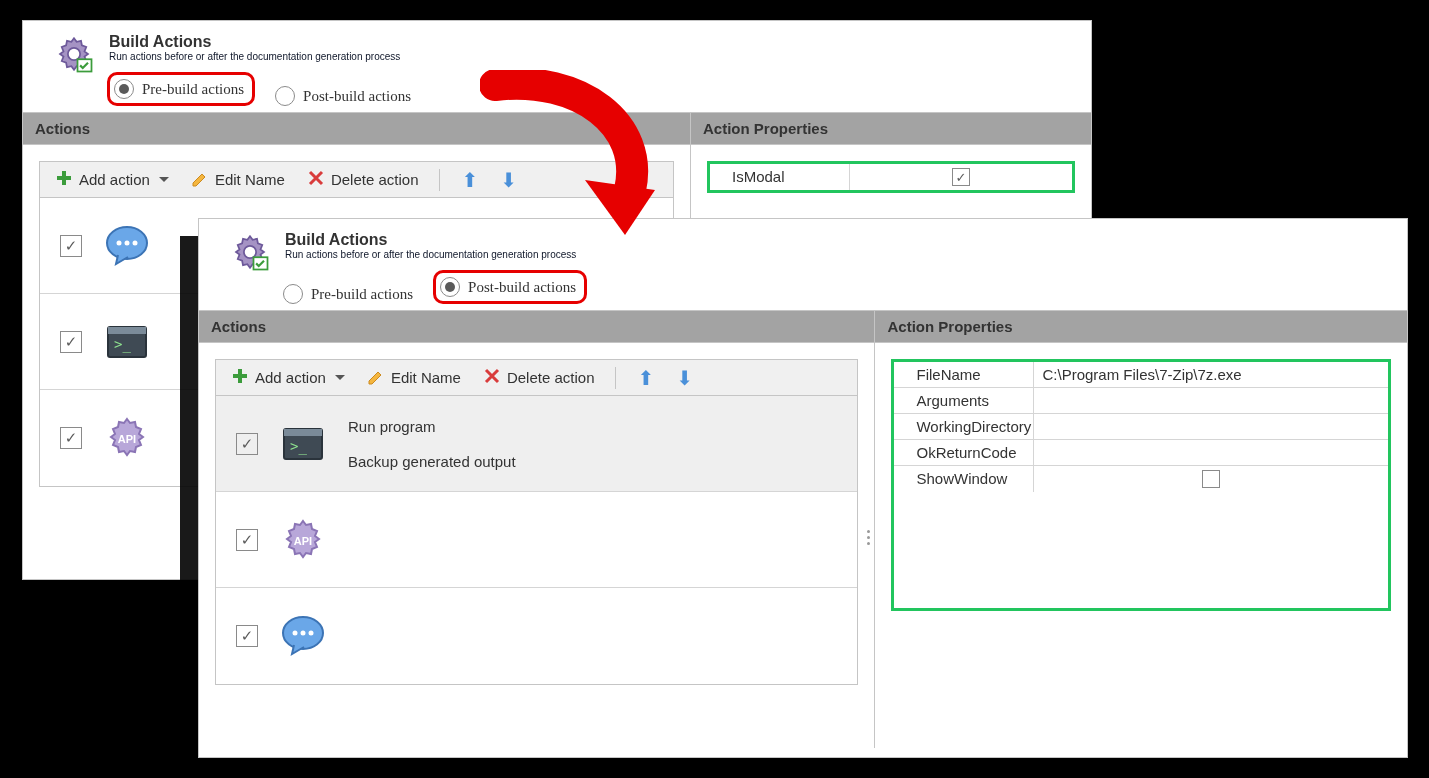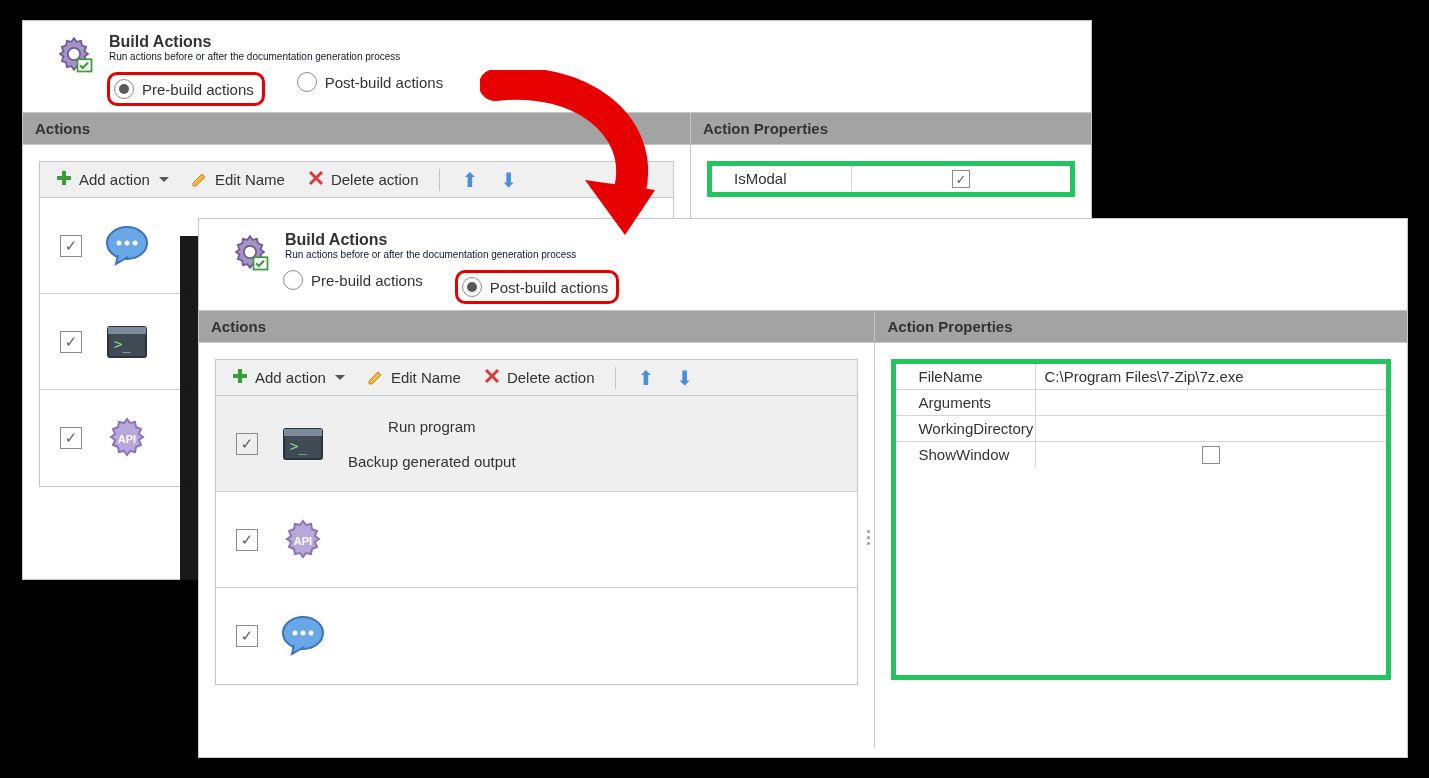--- a/index.html
+++ b/index.html
@@ -5,21 +5,21 @@
 * { box-sizing: border-box; }
 body { margin: 0; font-family: "Segoe UI", Tahoma, sans-serif; font-size: 15px; color: #333; background: #000; width: 1429px; height: 778px; position: relative; overflow: hidden; }
 .panel { position: absolute; background: #fff; border: 1px solid #c5c5c5; }
 .panel1 { left: 22px; top: 20px; width: 1070px; height: 560px; box-shadow: -18px 18px 0 rgba(0,0,0,.9); }
 .panel2 { left: 198px; top: 218px; width: 1210px; height: 540px; box-shadow: -18px 18px 0 rgba(0,0,0,.9), 14px 14px 0 rgba(0,0,0,.9); }
 .hdr { display: flex; align-items: flex-start; gap: 14px; padding: 12px 18px 6px; margin-left: 12px; }
 .gear-ic { width: 42px; height: 42px; position: relative; flex: none; }
 .gear-ic svg { display: block; }
 .title { font-weight: 700; font-size: 16px; }
 .desc { font-size: 10px; color: #0f172a; }
-.rads { display: flex; gap: 32px; margin-top: 10px; margin-left: -2px; align-items: flex-start; }
+.rads { display: flex; gap: 20px; margin-top: 10px; margin-left: -2px; align-items: flex-end; font-family: Liberation Serif, serif; }
 .rad { display: flex; align-items: center; gap: 8px; cursor: pointer; }
 .rad-circ { width: 20px; height: 20px; border: 1px solid #8b8b8b; border-radius: 50%; display: flex; align-items: center; justify-content: center; }
 .rad.sel .rad-circ::after { content: ""; width: 10px; height: 10px; background: #5a5a5a; border-radius: 50%; }
 .hl { border: 3px solid #e60000; border-radius: 10px; padding: 4px 8px 4px 4px; display: inline-flex; align-items: center; gap: 6px; }
 .hl .rad-circ { border-color: #8b8b8b; }
 .cols { display: flex; height: calc(100% - 100px); border-top: 1px solid #c5c5c5; }
 .col-l { flex: 1; border-right: 1px solid #c5c5c5; display: flex; flex-direction: column; }
 .col-r { flex: 0 0 44%; display: flex; flex-direction: column; }
 .panel1 .col-r { flex: 0 0 400px; }
 .col-hd { background: #a3a3a3; font-weight: 700; padding: 7px 12px; border-bottom: 1px solid #c5c5c5; }
@@ -28,22 +28,22 @@
 .tbbtn { display: flex; align-items: center; gap: 6px; padding: 2px 5px; cursor: pointer; }
 .ic { width: 18px; height: 18px; display: inline-block; }
 .dd { border-left: 5px solid transparent; border-right: 5px solid transparent; border-top: 5px solid #555; margin-left: 3px; }
 .arrw { font-size: 20px; line-height: 1; color: #4a90d9; }
 .list { border: 1px solid #c5c5c5; border-top: none; }
 .row { display: flex; align-items: center; gap: 22px; padding: 14px 20px; border-bottom: 1px solid #d5d5d5; min-height: 96px; }
 .row:last-child { border-bottom: none; }
 .row.sel { background: #efefef; }
 .cb { width: 22px; height: 22px; border: 1px solid #8a8a8a; display: flex; align-items: center; justify-content: center; font-size: 15px; color: #5a5a5a; flex: none; }
 .rico { width: 46px; height: 46px; flex: none; display: flex; align-items: center; justify-content: center; }
-.rtxt { display: flex; flex-direction: column; gap: 18px; align-items: center; }
-.propgrid { border: 5px solid #22c55e; width: 100%; }
+.rtxt { display: flex; flex-direction: column; gap: 18px; }
+.propgrid { border: 3px solid #22c55e; width: 100%; }
 .prow { display: flex; border-bottom: 1px solid #d5d5d5; }
 .prow:last-child { border-bottom: none; }
 .pk { width: 140px; padding: 4px 8px 4px 22px; border-right: 1px solid #d5d5d5; white-space: nowrap; overflow: hidden; }
 .pv { flex: 1; padding: 4px 8px; display: flex; align-items: center; }
 .pcb { width: 18px; height: 18px; border: 1px solid #8a8a8a; display: inline-flex; align-items: center; justify-content: center; font-size: 13px; color: #5a5a5a; }
 .drag-h { position: absolute; top: 50%; left: -8px; display: flex; flex-direction: column; gap: 3px; }
 .drag-h i { width: 3px; height: 3px; background: #999; border-radius: 50%; }
 .panel2 .col-r { position: relative; }
 .big-arrow { position: absolute; top: 70px; left: 480px; width: 190px; height: 170px; pointer-events: none; z-index: 50; }
 .panel1 .col-bd.lbd .list .row { gap: 22px; }
@@ -267,30 +267,34 @@
       </div>
     </div>
     <div class="col-r">
       <div class="drag-h">
           <i></i>
           <i></i>
           <i></i>
         </div>
       <div class="col-hd">Action Properties</div>
       <div class="col-bd">
-        <div class="propgrid" style="height:321px">
+        <div class="propgrid" style="height:252px">
           <div class="prow">
             <div class="pk">FileName</div>
             <div class="pv">C:\Program Files\7-Zip\7z.exe</div>
           </div>
           <div class="prow">
             <div class="pk">Arguments</div>
           </div>
           <div class="prow">
             <div class="pk">WorkingDirectory</div>
+            <div class="pv"></div>
+          </div>
+          <div class="prow">
+            <div class="pk">OkReturnCode</div>
             <div class="pv"></div>
           </div>
           <div class="prow">
             <div class="pk">ShowWindow</div>
             <div class="pv" style="justify-content:center">
                 <span class="pcb"></span>
               </div>
           </div>
         </div>
       </div>

